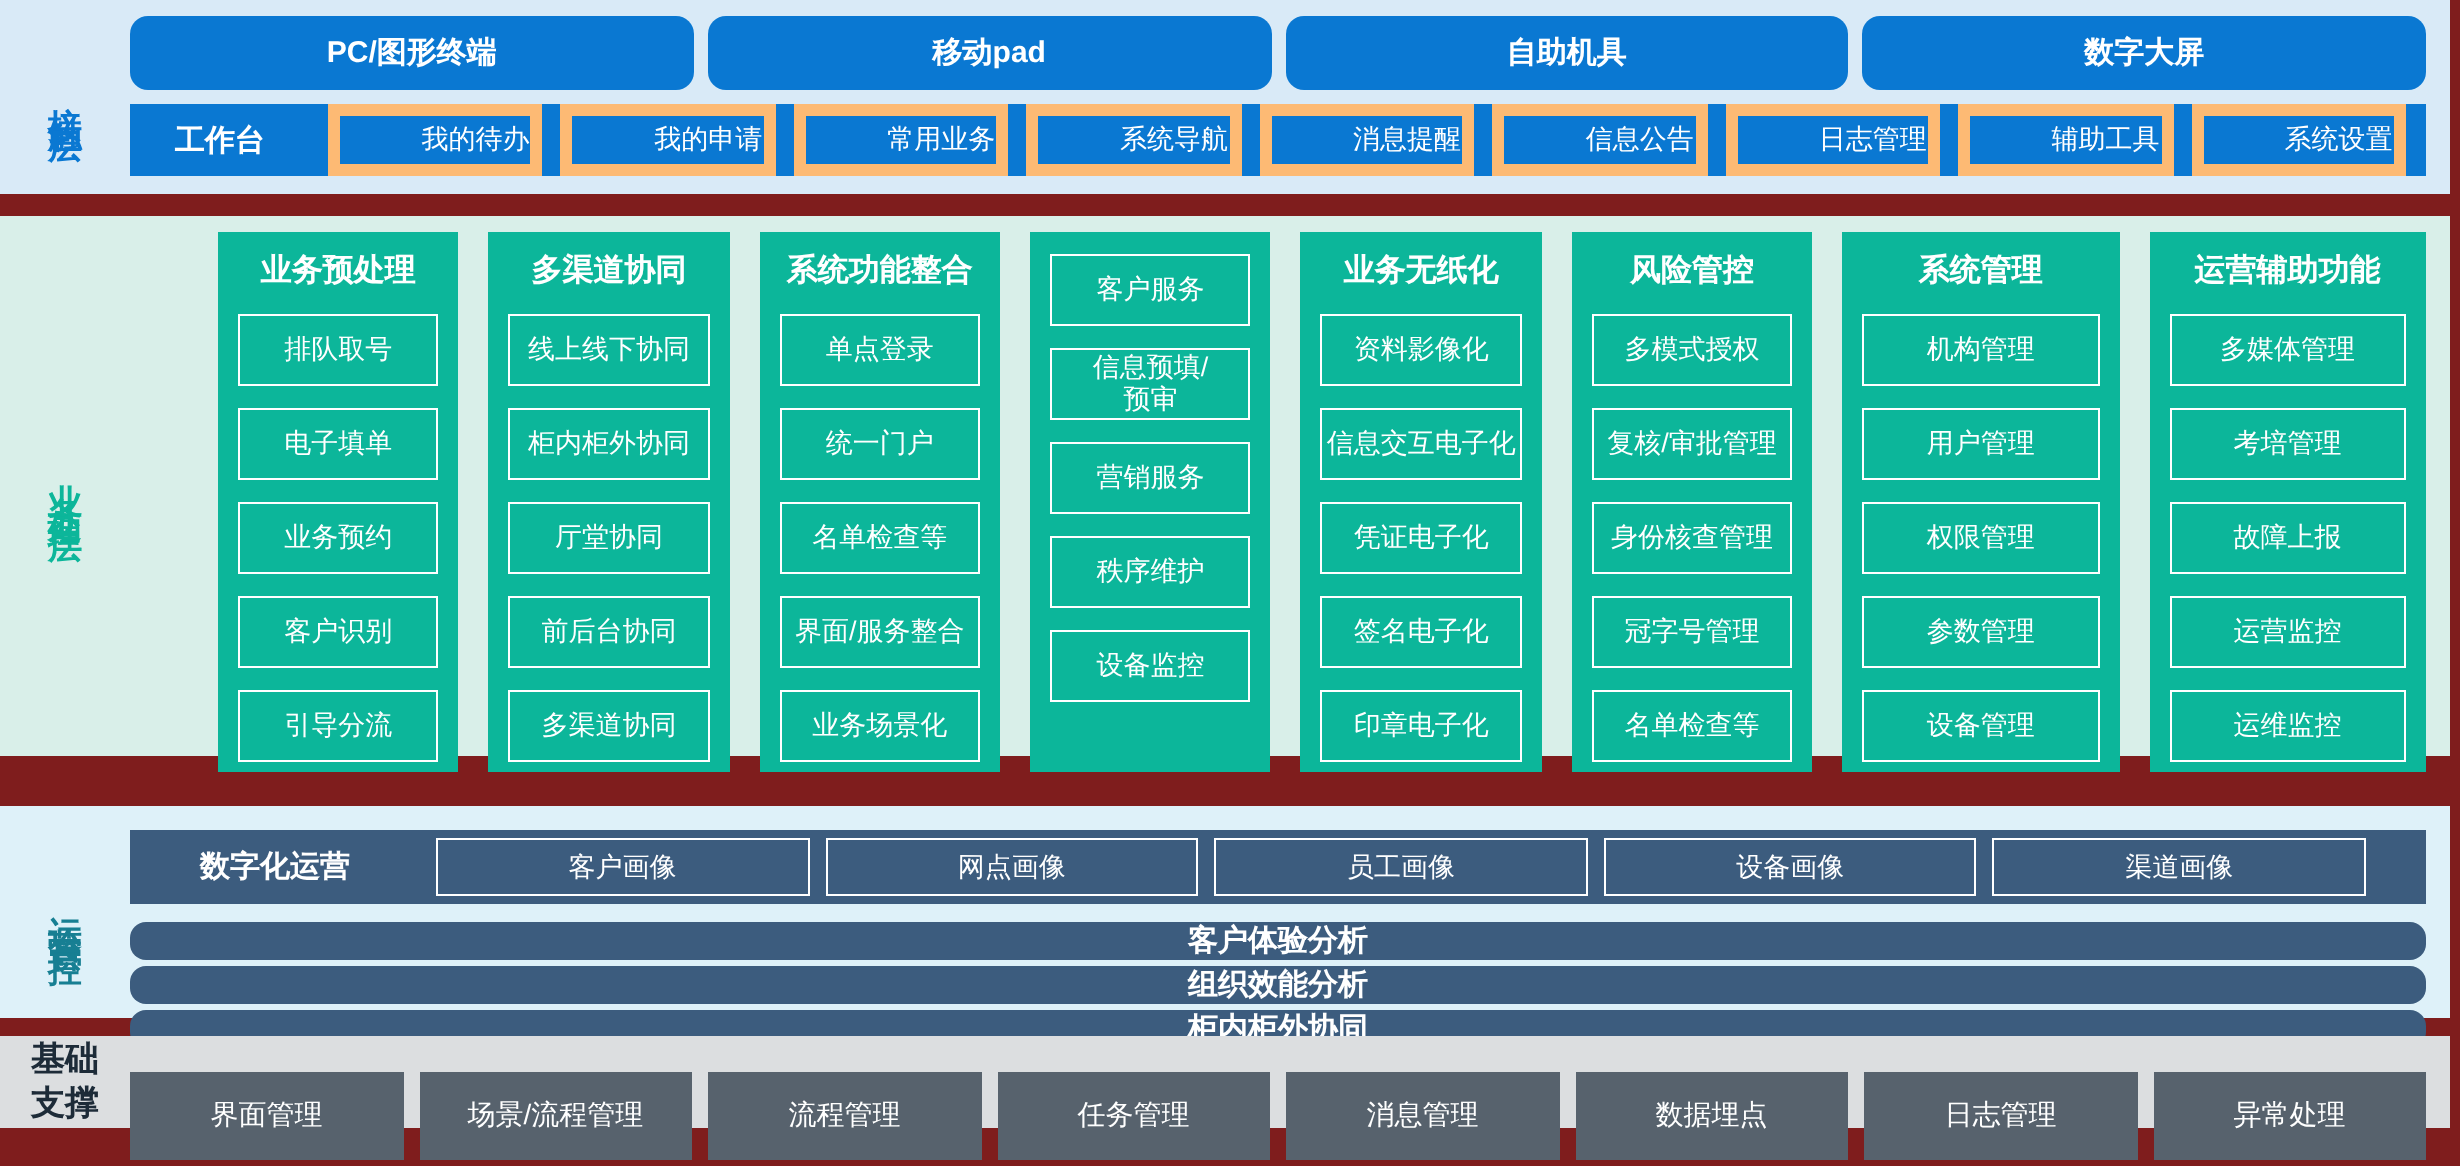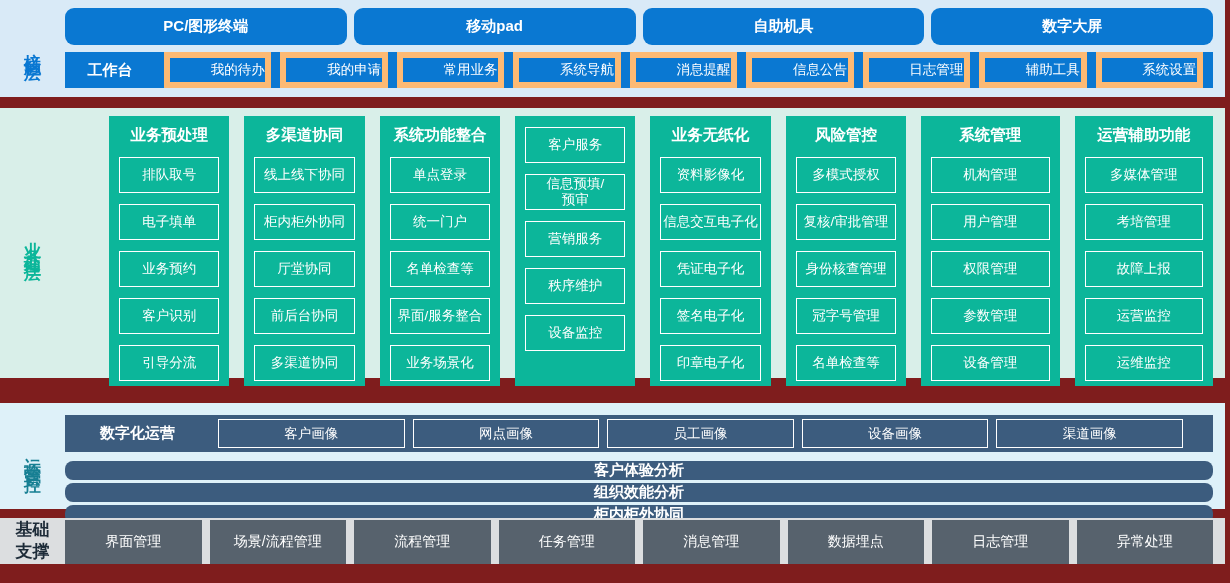--- a/index.html
+++ b/index.html
@@ -70,21 +70,21 @@
     display: flex; align-items: center; justify-content: center; white-space: nowrap;
   }
   .analysis-row { display: flex; gap: 3px; margin-top: 9px; height: 41px; flex-direction: column; }
   .analysis-box {
     flex: 1; background: var(--slate, #3c5c7e); border-radius: 8px;
     color: #fff; font-weight: bold; font-size: 15px;
     display: flex; align-items: center; justify-content: center;
   }
 
   
-  .foundation-row { display: flex; gap: 8px; margin-top: 2px; height: 44px; }
+  .foundation-row { display: flex; gap: 8px; margin-top: 18px; height: 44px; }
   .f-box {
     flex: 1; background: var(--gray, #57626d); color: #fff; font-size: 14px;
     display: flex; align-items: center; justify-content: center; white-space: nowrap;
   }
 </style>
 </head>
 <body>
 
 <div class="stage">
 

